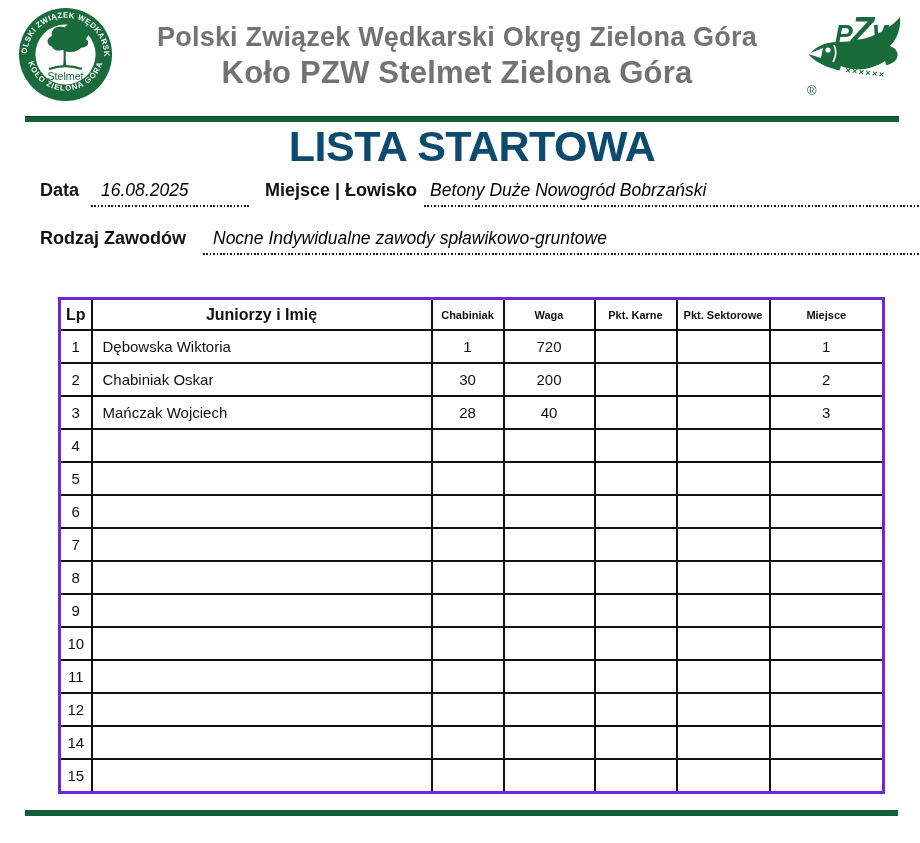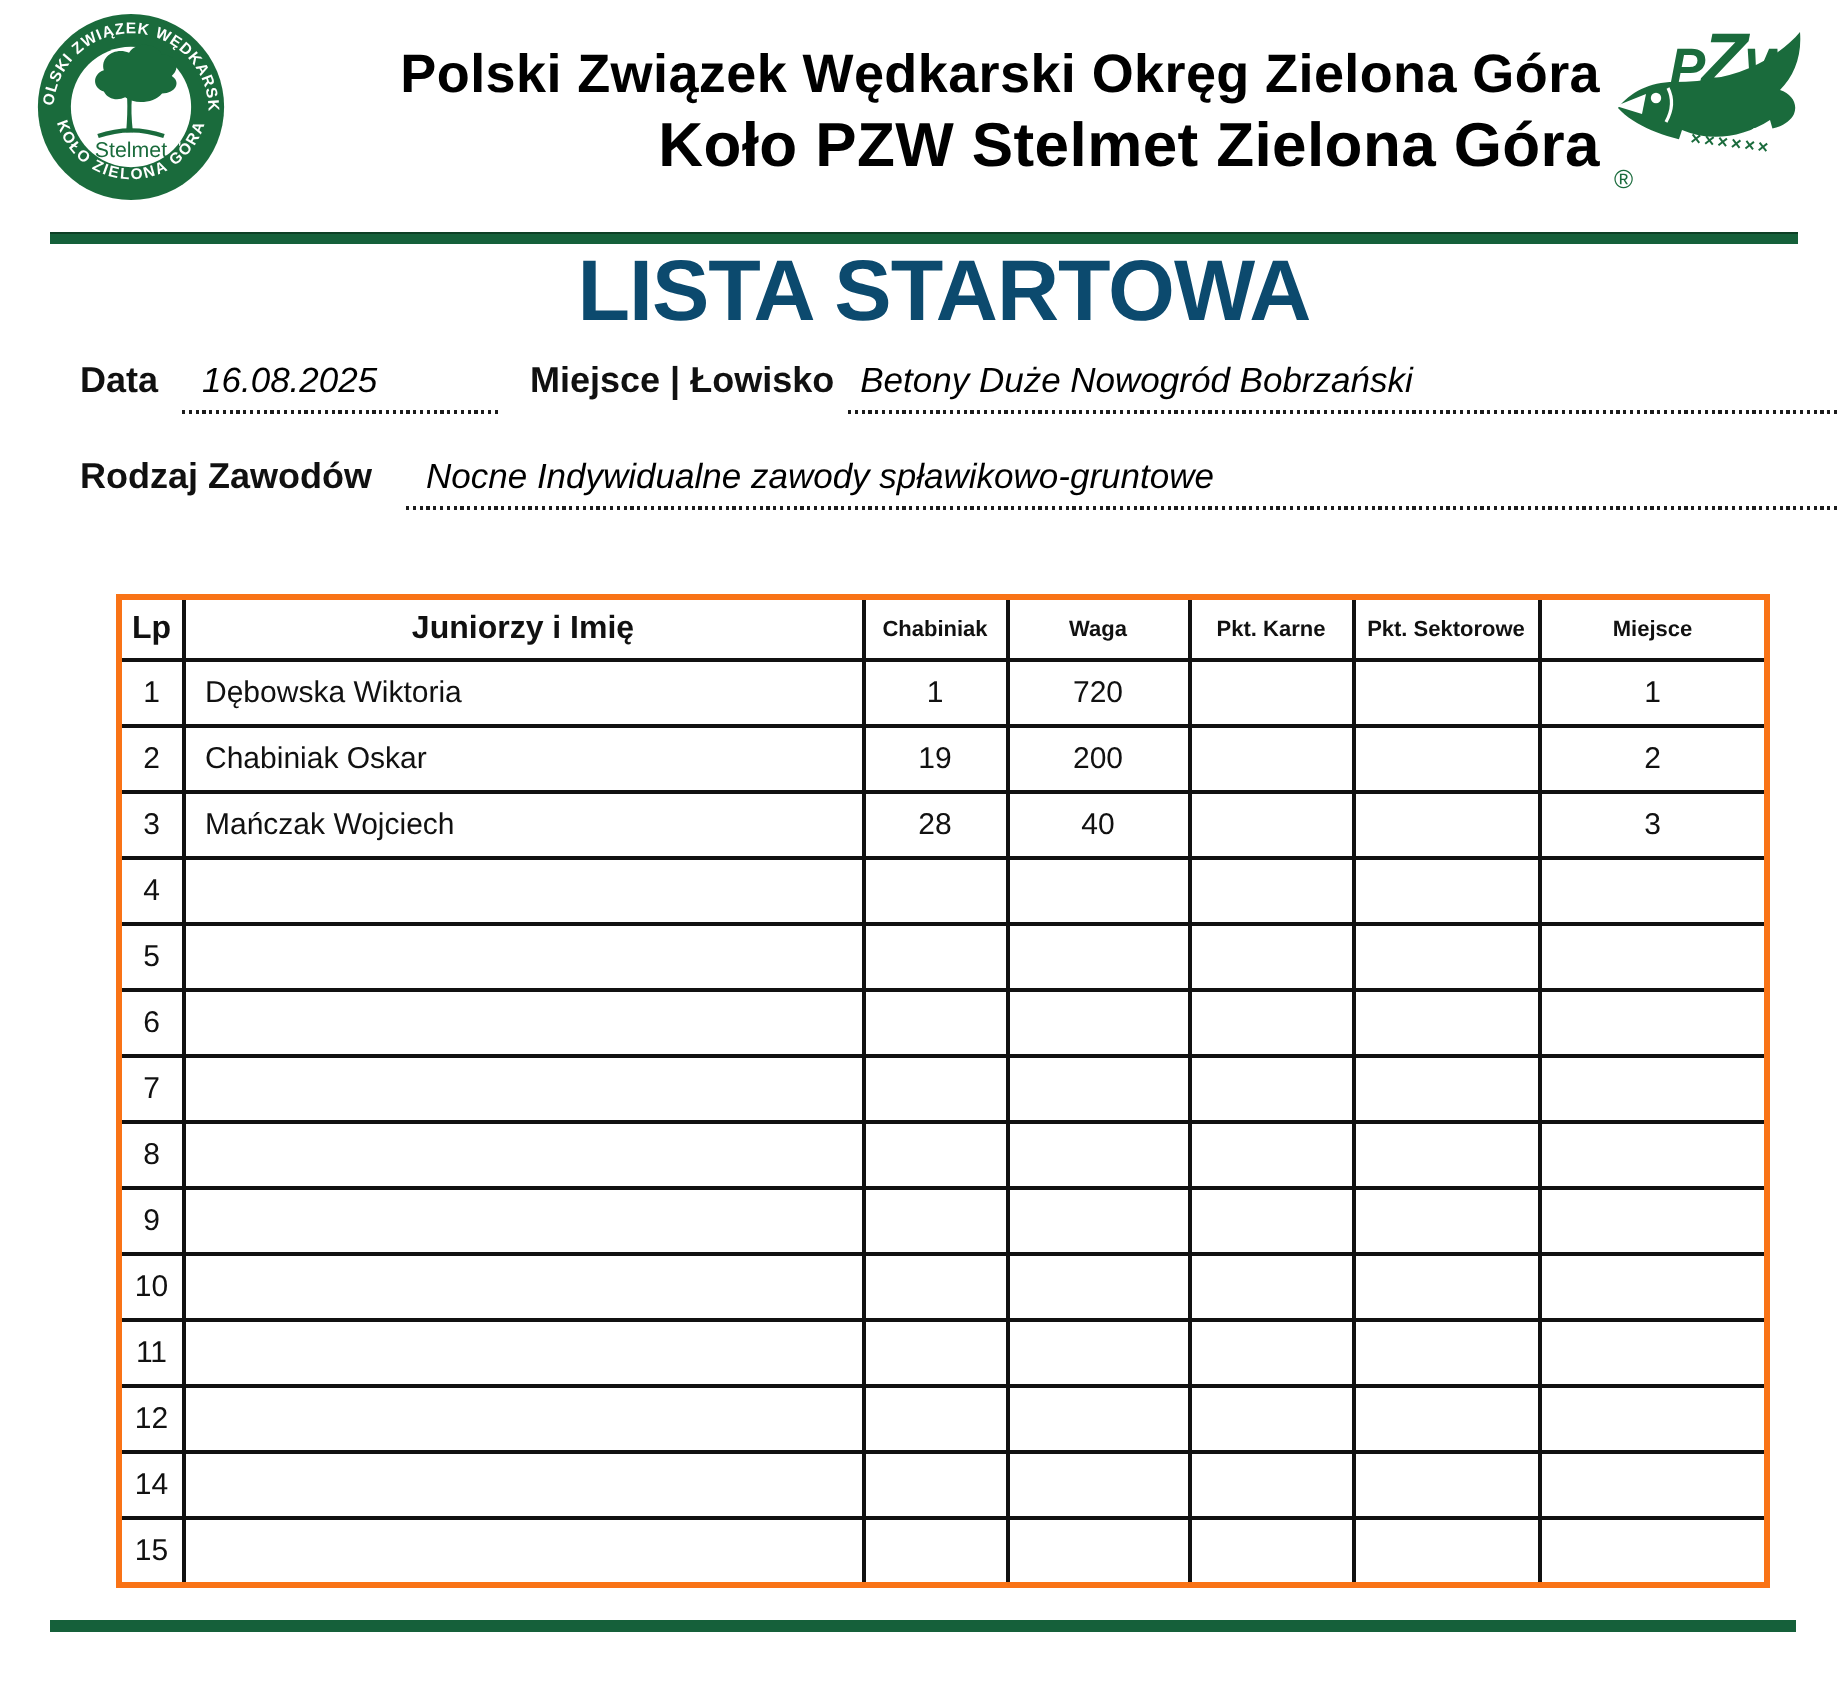--- a/index.html
+++ b/index.html
@@ -4,21 +4,21 @@
 <style>
   html,body { margin:0; padding:0; background:#ffffff; }
   .page {
     position:relative; width:920px; height:843px; background:#fff;
     font-family:"Liberation Sans", sans-serif; color:#111; overflow:hidden;
   }
 
   
   .header { position:absolute; top:5px; left:0; right:0; height:102px; display:flex; align-items:center; }
   .logo-left  { flex:0 0 auto; margin-left:17px; }
-  .titles { flex:1 1 auto; text-align:right; color:#000000; }
+  .titles { flex:1 1 auto; text-align:center; color:#737373; }
   .org-line1 { font-size:27px; font-weight:bold; line-height:33px; letter-spacing:0.2px; }
   .org-line2 { font-size:31px; font-weight:bold; line-height:37px; letter-spacing:0.2px; }
   .logo-right { flex:0 0 auto; margin-right:8px; }
 
   .rule-top    { position:absolute; top:116px; left:25px; width:874px; height:5px; background:#15603a; border-top:1px solid #0d3f25; }
   .rule-bottom { position:absolute; top:810px; left:25px; width:873px; height:6px; background:#15603a; }
 
   
   .doc-title {
     position:absolute; top:122px; left:12px; width:100%;
@@ -43,21 +43,21 @@
 
   
   .section-title {
     position:absolute; top:266px; left:0; width:864px;
     text-align:center; font-size:21px; font-weight:bold; color:#000;
   }
 
   
   .start-table {
     position:absolute; top:297px; left:58px;
-    border-collapse:collapse; border:3px solid #f97316; table-layout:fixed;
+    border-collapse:collapse; border:3px solid #6d28d9; table-layout:fixed;
   }
   .start-table th, .start-table td { border:2px solid #111; overflow:hidden; }
   .start-table th { height:27px; font-weight:bold; text-align:center; vertical-align:middle; }
   .start-table td { height:29px; font-size:15px; vertical-align:middle; }
   th.th-lg { font-size:16px; }
   th.th-sm { font-size:11px; }
   td.c-lp   { text-align:center; }
   td.c-name { text-align:left; padding-left:10px; }
   td.c-num  { text-align:center; }
 </style>
@@ -157,21 +157,21 @@
         <td class="c-name">Dębowska Wiktoria</td>
         <td class="c-num">1</td>
         <td class="c-num">720</td>
         <td class="c-num"></td>
         <td class="c-num"></td>
         <td class="c-num">1</td>
       </tr>
       <tr>
         <td class="c-lp">2</td>
         <td class="c-name">Chabiniak Oskar</td>
-        <td class="c-num">19</td>
+        <td class="c-num">30</td>
         <td class="c-num">200</td>
         <td class="c-num"></td>
         <td class="c-num"></td>
         <td class="c-num">2</td>
       </tr>
       <tr>
         <td class="c-lp">3</td>
         <td class="c-name">Mańczak Wojciech</td>
         <td class="c-num">28</td>
         <td class="c-num">40</td>

